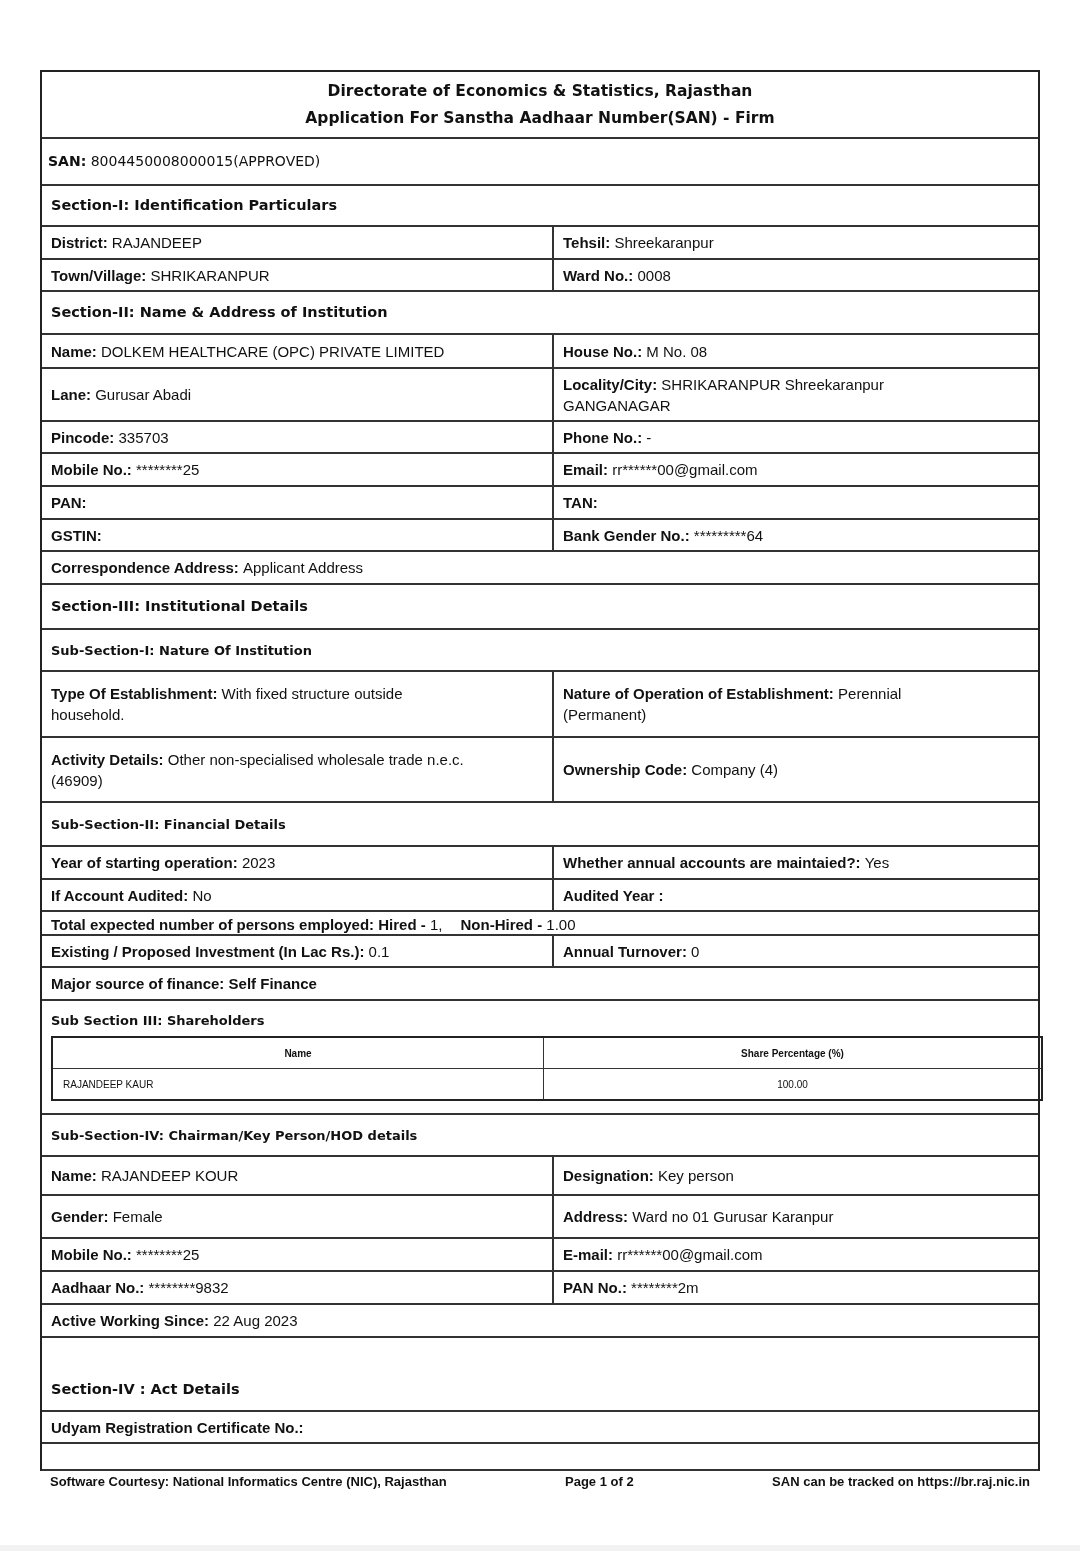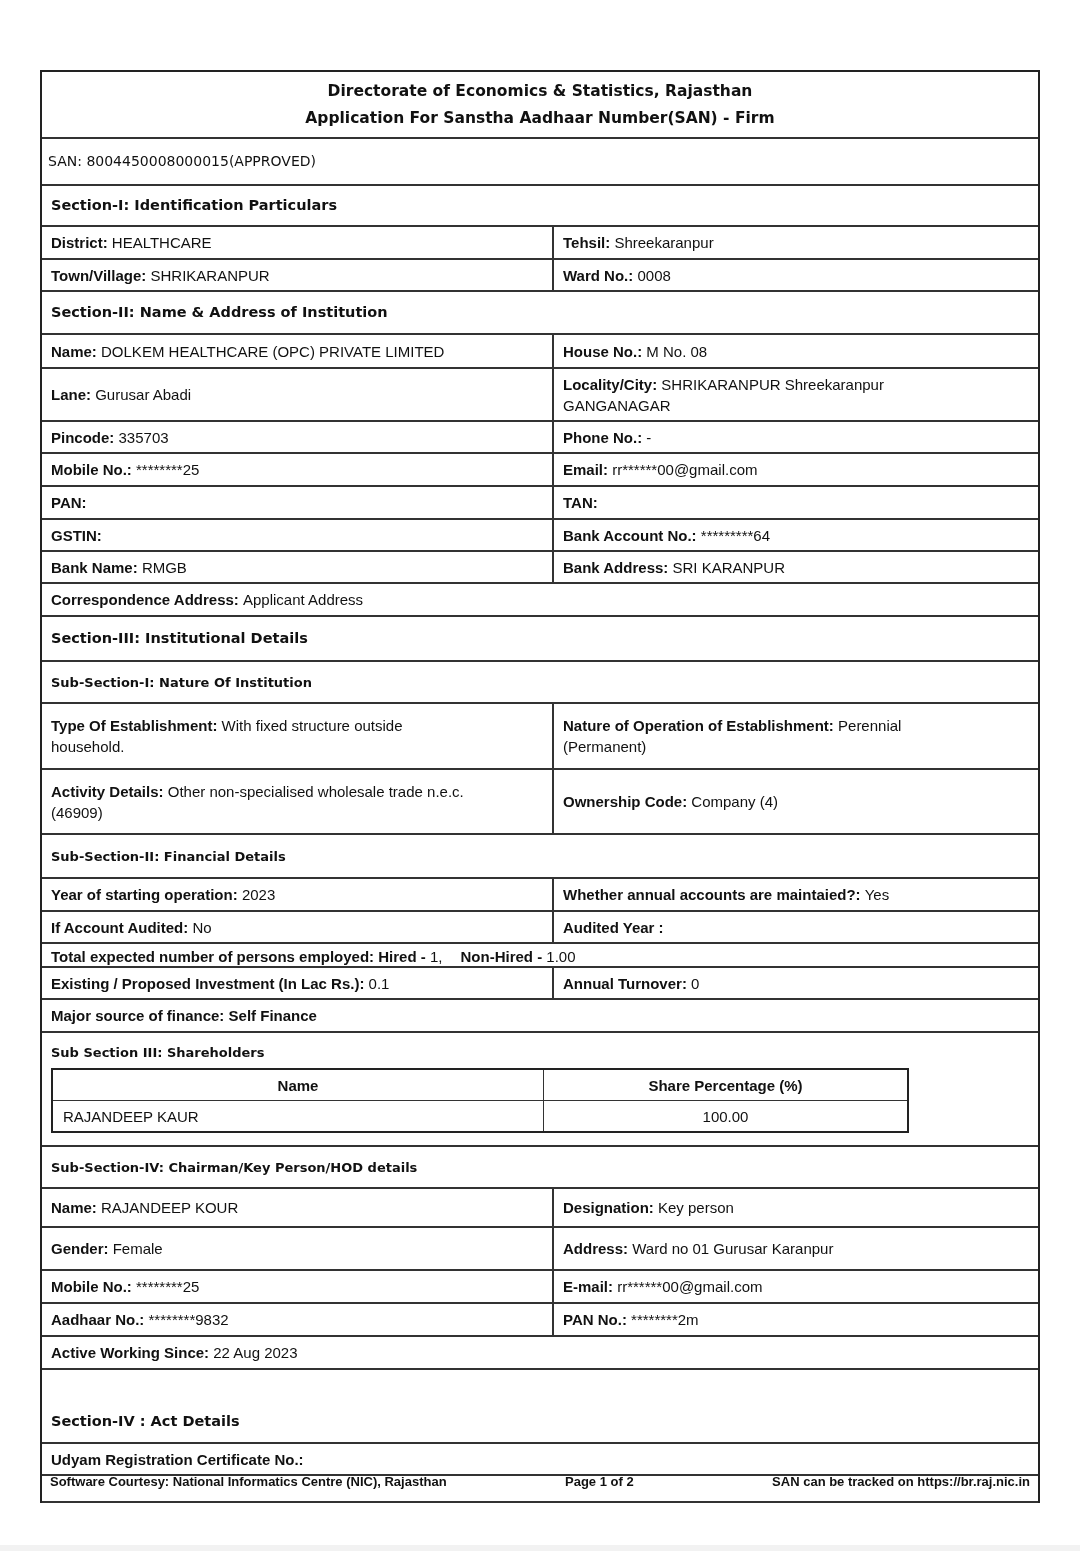--- a/index.html
+++ b/index.html
@@ -16,24 +16,24 @@
   .row { display: flex; border-bottom: 2px solid #333; box-sizing: border-box; }
   .cell { box-sizing: border-box; padding: 12px 9px; display: flex; align-items: center; font-size: 15px; line-height: 21px; }
   .cell.left { width: 512px; border-right: 2px solid #333; }
   .cell.right { flex: 1; }
   .cell.full { flex: 1; }
   .lbl { font-weight: bold; }
   .hdr { flex-direction: column; justify-content: center; text-align: center; font-family: "DejaVu Sans", sans-serif; font-weight: bold; font-size: 15.5px; line-height: 27px; width: 100%; }
   .sec { font-family: "DejaVu Sans", sans-serif; font-weight: bold; font-size: 14.5px; }
   .subsec { font-family: "DejaVu Sans", sans-serif; font-weight: bold; font-size: 13px; }
   .san { font-family: "DejaVu Sans", sans-serif; font-size: 14px; padding-left: 6px; }
-  .san .lbl { font-weight: normal; }
+  .san .lbl { font-weight: bold; }
   .share-wrap { padding: 6px 20px 12px 9px; border-bottom: 2px solid #333; }
   .share-title { font-family: "DejaVu Sans", sans-serif; font-weight: bold; font-size: 13px; height: 26px; display: flex; align-items: center; margin-bottom: 3px; }
-  table.share { border-collapse: collapse; width: 858px; border: 2px solid #222; font-size: 15px; }
+  table.share { border-collapse: collapse; width: 992px; border: 2px solid #222; font-size: 10px; }
   table.share th, table.share td { border: 1.5px solid #333; height: 30px; padding: 0 10px; }
   table.share th { font-weight: bold; text-align: center; }
   table.share td.c { text-align: center; }
   .footer {
     position: absolute; top: 1474px; left: 50px; width: 980px; height: 20px;
     font-size: 13px; font-weight: bold; display: flex;
   }
   .footer .f1 { width: 515px; }
   .footer .f2 { width: 184px; }
   .footer .f3 { flex: 1; text-align: right; }
@@ -54,21 +54,21 @@
     <div class="cell full san">
       <span class="lbl">SAN:</span>&nbsp;<span>8004450008000015(APPROVED)</span>
     </div>
   </div>
 
   <div class="row" style="height:41px;">
     <div class="cell full sec">Section-I: Identification Particulars</div>
   </div>
 
   <div class="row" style="height:33px;">
-    <div class="cell left"><span class="lbl">District:</span>&nbsp;<span>HEALTHCARE</span></div>
+    <div class="cell left"><span class="lbl">District:</span>&nbsp;<span>RAJANDEEP</span></div>
     <div class="cell right"><span class="lbl">Tehsil:</span>&nbsp;<span>Shreekaranpur</span></div>
   </div>
   <div class="row" style="height:32px;">
     <div class="cell left"><span class="lbl">Town/Village:</span>&nbsp;<span>SHRIKARANPUR</span></div>
     <div class="cell right"><span class="lbl">Ward No.:</span>&nbsp;<span>0008</span></div>
   </div>
 
   <div class="row" style="height:43px;">
     <div class="cell full sec">Section-II: Name &amp; Address of Institution</div>
   </div>
@@ -90,25 +90,21 @@
   <div class="row" style="height:33px;">
     <div class="cell left"><span class="lbl">Mobile No.:</span>&nbsp;<span>********25</span></div>
     <div class="cell right"><span class="lbl">Email:</span>&nbsp;<span>rr******00@gmail.com</span></div>
   </div>
   <div class="row" style="height:33px;">
     <div class="cell left"><span class="lbl">PAN:</span>&nbsp;<span></span></div>
     <div class="cell right"><span class="lbl">TAN:</span>&nbsp;<span></span></div>
   </div>
   <div class="row" style="height:32px;">
     <div class="cell left"><span class="lbl">GSTIN:</span>&nbsp;<span></span></div>
-    <div class="cell right"><span class="lbl">Bank Account No.:</span>&nbsp;<span>*********64</span></div>
-  </div>
-  <div class="row" style="height:32px;">
-    <div class="cell left"><span class="lbl">Bank Name:</span>&nbsp;<span>RMGB</span></div>
-    <div class="cell right"><span class="lbl">Bank Address:</span>&nbsp;<span>SRI KARANPUR</span></div>
+    <div class="cell right"><span class="lbl">Bank Gender No.:</span>&nbsp;<span>*********64</span></div>
   </div>
   <div class="row" style="height:33px;">
     <div class="cell full"><span class="lbl">Correspondence Address:</span>&nbsp;<span>Applicant Address</span></div>
   </div>
 
   <div class="row" style="height:45px;">
     <div class="cell full sec">Section-III: Institutional Details</div>
   </div>
   <div class="row" style="height:42px;">
     <div class="cell full subsec">Sub-Section-I: Nature Of Institution</div>

